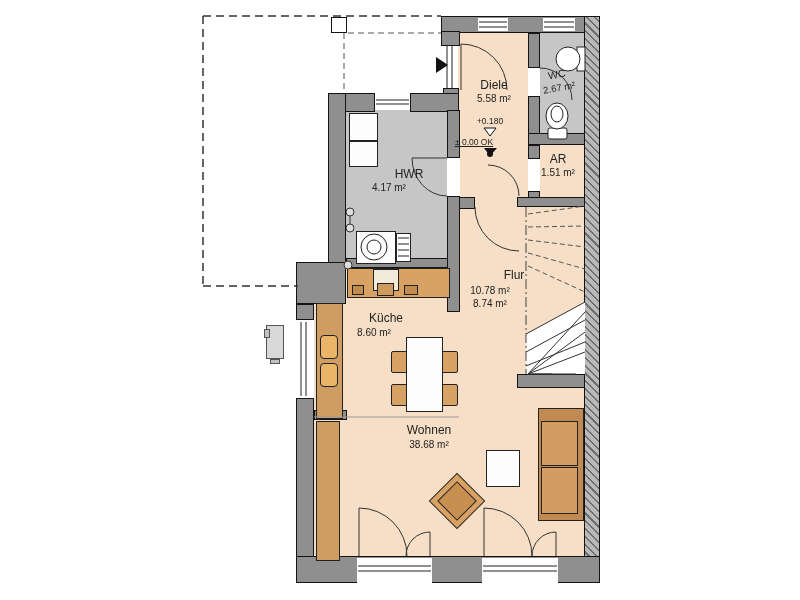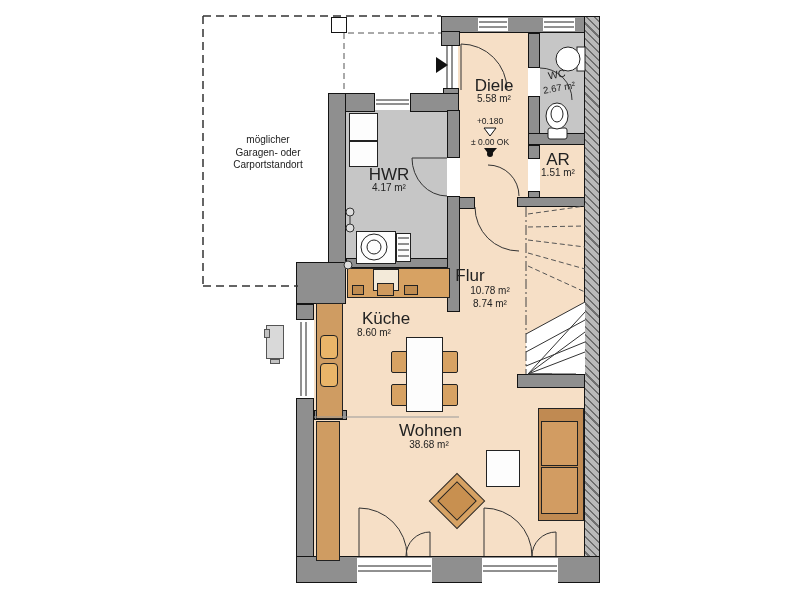--- a/index.html
+++ b/index.html
@@ -11,21 +11,21 @@
   .wall{background:#8f8f8f;border:1px solid #141414;}
   .wall-hatch{background:repeating-linear-gradient(45deg,#b9b9b9 0 4px,#6f6f6f 4px 5.5px);
               border:1px solid #141414;}
   .gap{background:#ffffff;}
   .furn{border:1px solid #222;}
   .tan{background:#d7a263;}
   .tan-dark{background:#c08a52;}
   .tan-mid{background:#cf9c62;}
   .white-f{background:#fdfdfd;}
   .lbl{position:absolute;text-align:center;line-height:13px;white-space:nowrap;}
-  .room-name{font-size:17px;}
+  .room-name{font-size:12px;}
   .room-area{font-size:10px;}
   .small-lbl{font-size:8.5px;line-height:10px;}
   .garage-lbl{font-size:10px;line-height:12.5px;text-align:center;}
   svg{position:absolute;left:0;top:0;}
   .diamond{transform:rotate(45deg);}
 </style>
 </head>
 <body>
 
 <div id="stage">
@@ -155,46 +155,41 @@
 
     <rect x="577" y="47" width="8" height="24" fill="#fff" stroke="#222"></rect>
     <ellipse cx="568" cy="59" rx="12" ry="12" fill="#fff" stroke="#222"></ellipse>
     <rect x="548" y="128" width="19" height="11" rx="2" fill="#fff" stroke="#222"></rect>
     <ellipse cx="557" cy="116" rx="11" ry="13" fill="#fff" stroke="#222"></ellipse>
     <ellipse cx="557" cy="114" rx="6" ry="8" fill="none" stroke="#222"></ellipse>
 
     <path d="M314,417 L459,417" stroke="#999" stroke-width="1"></path>
   </svg>
 
-  <div class="lbl garage-lbl" style="left:205px;top:134px;width:126px;">
-    <div>möglicher</div>
-    <div>Garagen- oder</div>
-    <div>Carportstandort</div>
-  </div>
 
   <div class="lbl room-name" style="left:458px;top:79px;width:72px;">Diele</div>
   <div class="lbl room-area" style="left:458px;top:92px;width:72px;">5.58 m²</div>
 
   <div class="lbl" style="left:532px;top:68px;width:52px;transform:rotate(-10deg);">
     <div class="room-name" style="font-size:10.5px;">WC</div>
     <div class="room-area" style="font-size:9.5px;">2.67 m²</div>
   </div>
 
   <div class="lbl room-name" style="left:534px;top:153px;width:48px;">AR</div>
   <div class="lbl room-area" style="left:532px;top:166px;width:52px;">1.51 m²</div>
 
-  <div class="lbl room-name" style="left:362px;top:168px;width:54px;">HWR</div>
+  <div class="lbl room-name" style="left:382px;top:168px;width:54px;">HWR</div>
   <div class="lbl room-area" style="left:360px;top:181px;width:58px;">4.17 m²</div>
 
-  <div class="lbl room-name" style="left:444px;top:269px;width:52px;">Flur</div>
+  <div class="lbl room-name" style="left:488px;top:269px;width:52px;">Flur</div>
   <div class="lbl room-area" style="left:458px;top:284px;width:64px;">10.78 m²</div>
   <div class="lbl room-area" style="left:458px;top:297px;width:64px;">8.74 m²</div>
 
   <div class="lbl room-name" style="left:360px;top:312px;width:52px;">Küche</div>
   <div class="lbl room-area" style="left:346px;top:326px;width:56px;">8.60 m²</div>
 
   <div class="lbl room-name" style="left:399px;top:424px;width:60px;">Wohnen</div>
   <div class="lbl room-area" style="left:397px;top:438px;width:64px;">38.68 m²</div>
 
   <div class="lbl small-lbl" style="left:468px;top:116px;width:44px;">+0.180</div>
-  <div class="lbl small-lbl" style="left:462px;top:137px;width:56px;">± 0.00 OK</div>
+  <div class="lbl small-lbl" style="left:446px;top:137px;width:56px;text-decoration:underline;">± 0.00 OK</div>
 
 </div>
 
 </body></html>

